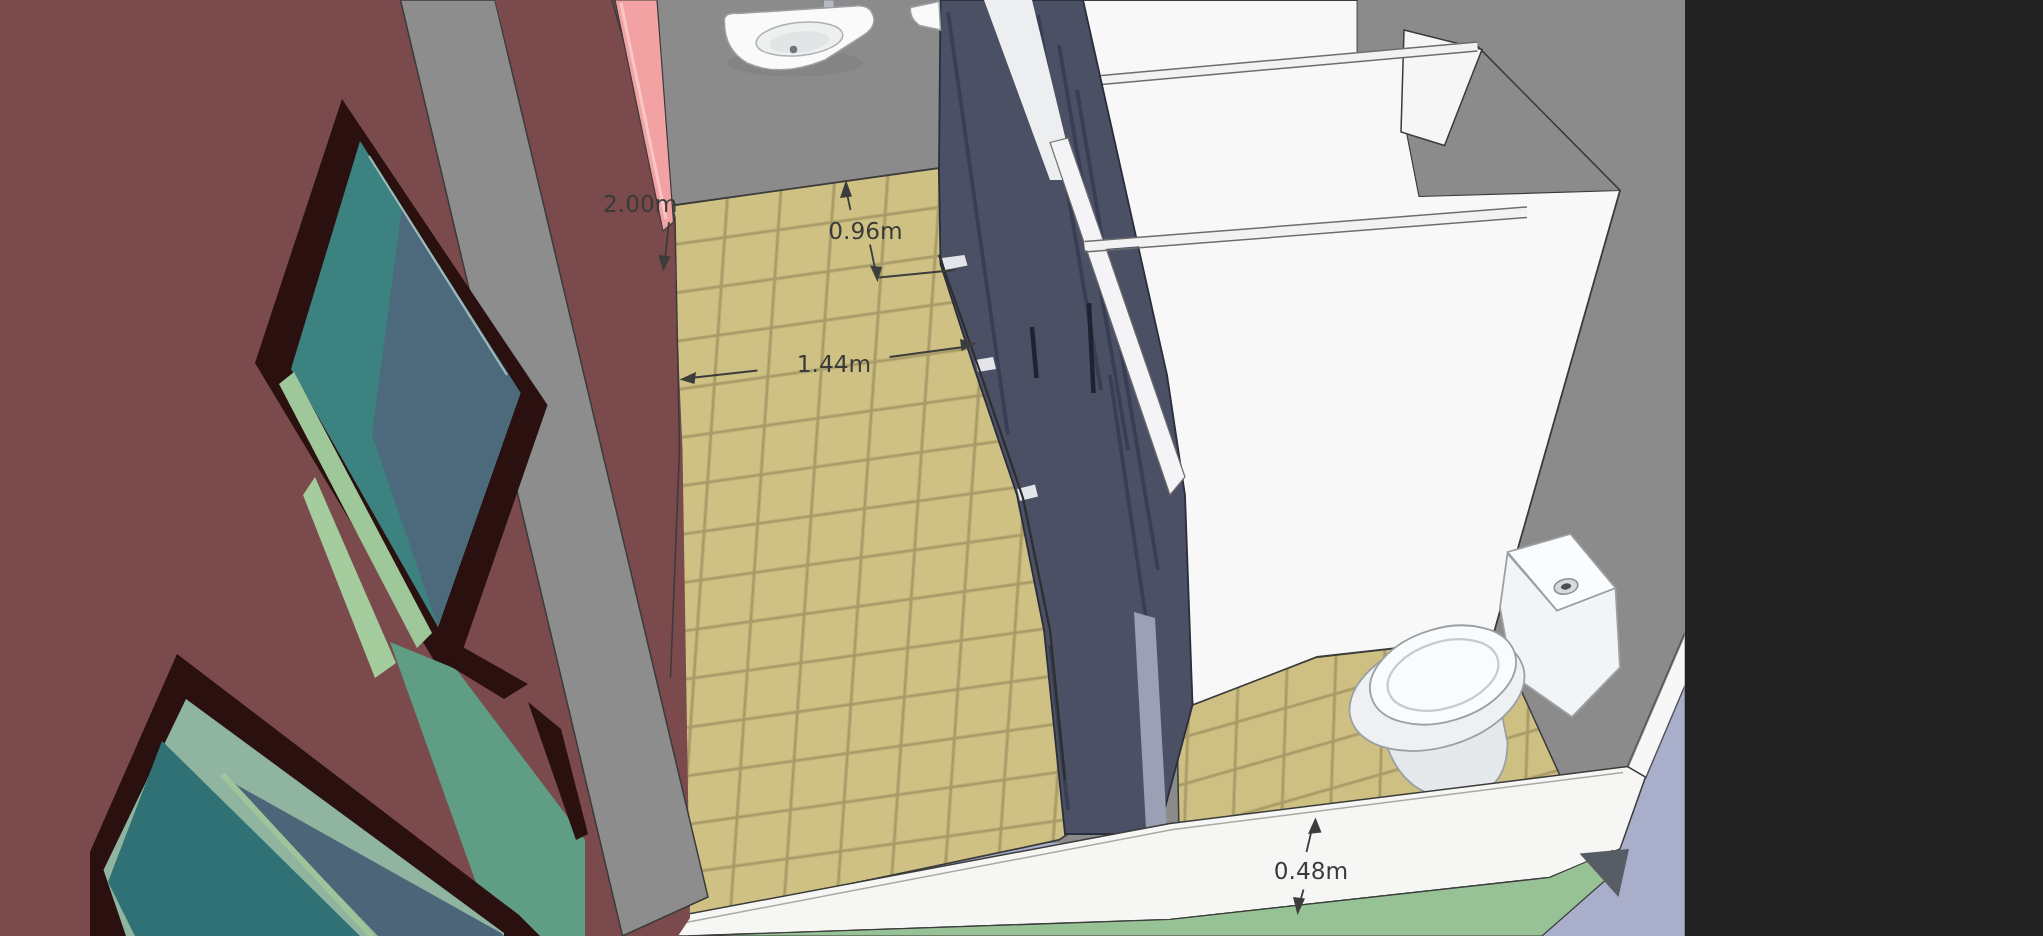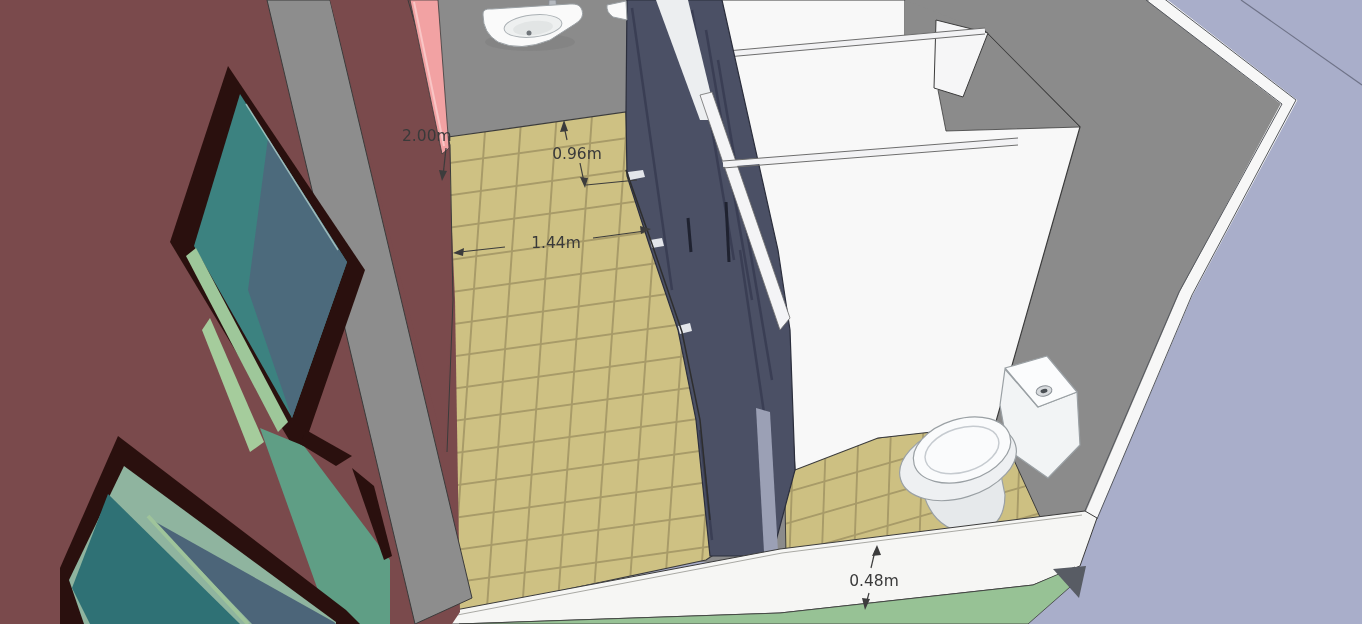--- a/index.html
+++ b/index.html
@@ -1,16 +1,16 @@
 <!DOCTYPE html>
 <html><head>
 <meta charset="utf-8">
 <style>
   html,body{margin:0;padding:0;background:#222;}
-  #stage{position:relative;width:1362px;height:624px;overflow:hidden;background:#a9aeca;
+  #stage{position:relative;width:1123px;height:624px;overflow:hidden;background:#a9aeca;
          font-family:"DejaVu Sans", sans-serif;}
   svg{display:block}
   text.dim{font-family:"DejaVu Sans", sans-serif;font-size:15.5px;fill:#3a3a3a;}
 </style>
 </head>
 <body>
 
 <div id="stage">
 <svg width="1362" height="624" viewBox="0 0 1362 624">
   <defs>

